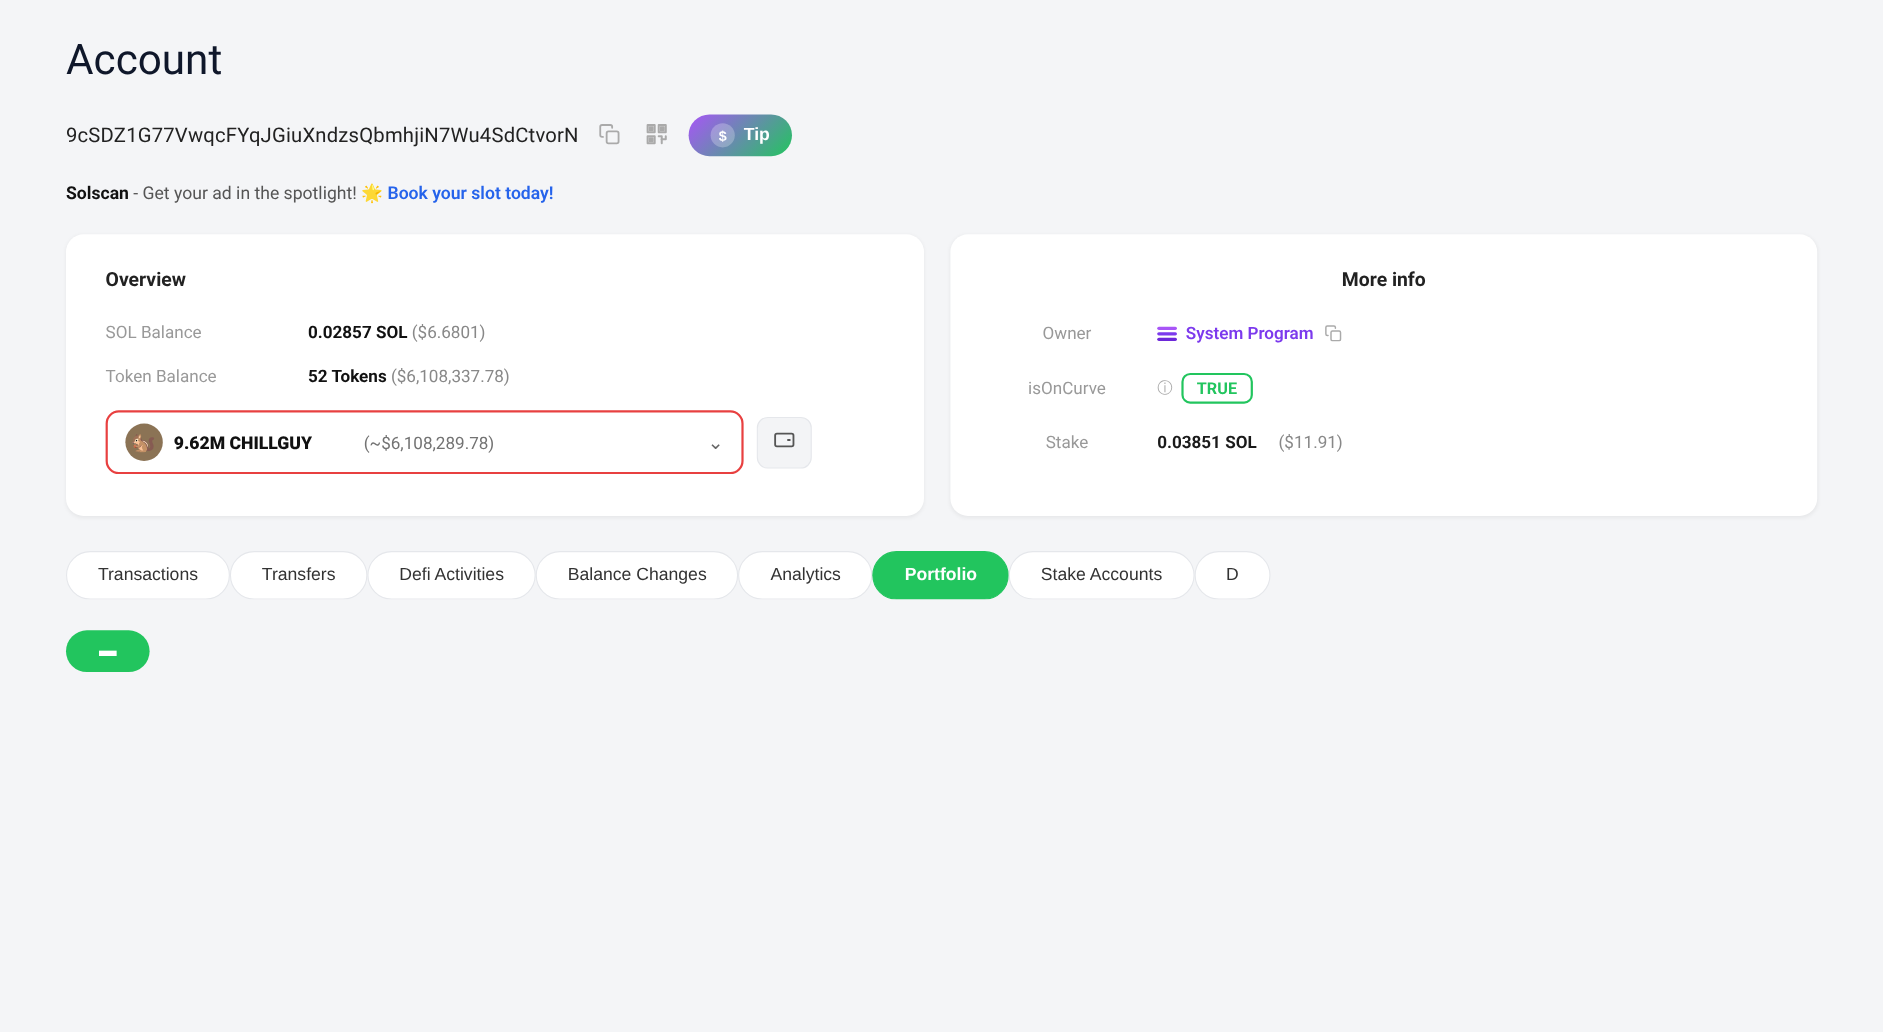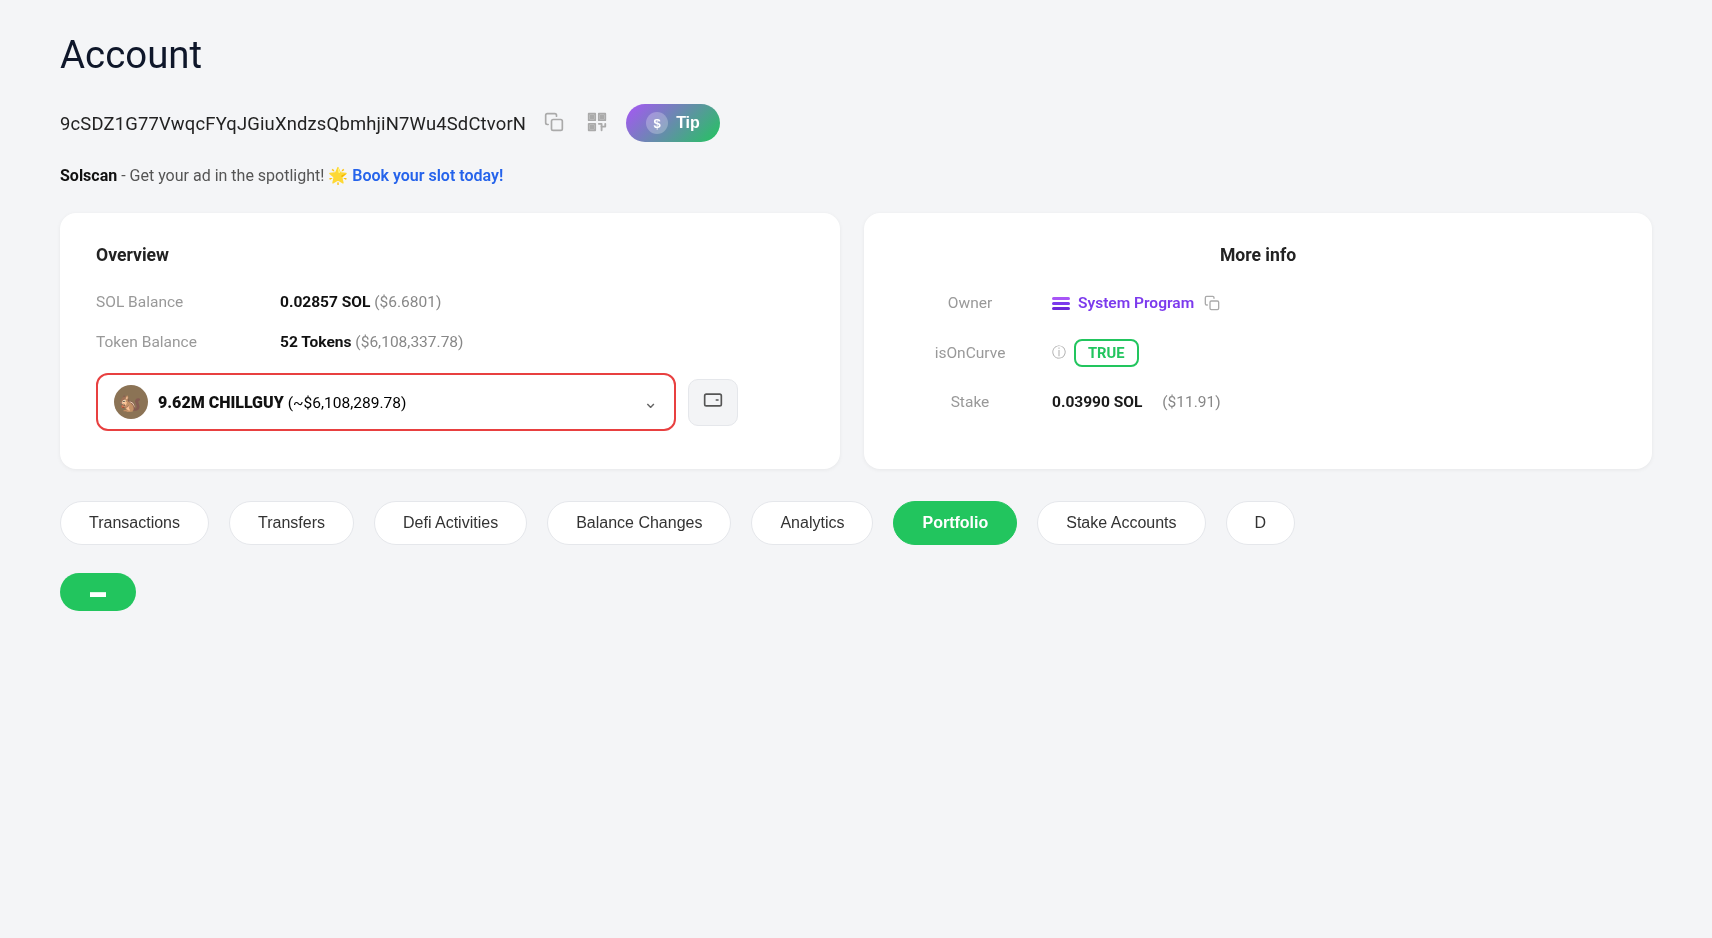--- a/index.html
+++ b/index.html
@@ -134,23 +134,24 @@
       align-items: center;
       justify-content: center;
       font-size: 18px;
     }
     .token-name {
       font-size: 1rem;
       font-weight: 700;
       color: #111;
     }
     .token-usd {
-      color: #000000;
+      color: #737373;
       font-weight: 400;
       font-size: 0.97rem;
+      margin-left: 43px;
     }
     .dropdown-icon {
       color: #666;
       font-size: 1.1rem;
     }
     .wallet-icon-btn {
       background: #f3f4f6;
       border: 1px solid #e5e7eb;
       border-radius: 10px;
       padding: 10px 14px;
@@ -201,21 +202,21 @@
       color: #22c55e;
       border-radius: 8px;
       padding: 3px 12px;
       font-weight: 700;
       font-size: 0.92rem;
     }
     
     .tabs-row {
       display: flex;
       align-items: flex-start;
-      gap: 20px;
+      gap: 0;
       padding: 0 60px;
       flex-wrap: nowrap;
       overflow-x: auto;
     }
     .tab-btn {
       background: #fff;
       border: 1px solid #e5e7eb;
       border-radius: 999px;
       padding: 12px 28px;
       font-size: 1rem;
@@ -359,21 +360,21 @@
         <span class="more-info-label">isOnCurve</span>
         <div class="more-info-value">
           <span style="color:#aaa;font-size:14px;cursor:help;" title="Whether the address is on the Ed25519 curve">ⓘ</span>
           <span class="true-badge">TRUE</span>
         </div>
       </div>
 
       <div class="more-info-row">
         <span class="more-info-label">Stake</span>
         <div class="more-info-value">
-          <strong>0.03990 SOL</strong>&nbsp;<span style="color:#888;">($11.91)</span>
+          <strong>0.03851 SOL</strong>&nbsp;<span style="color:#888;">($11.91)</span>
         </div>
       </div>
     </div>
   </div>
 </div>
 
 <div class="tabs-row" id="tabs-container">
     <button class="tab-btn">Transactions</button>
     <button class="tab-btn">Transfers</button>
     <button class="tab-btn">Defi Activities</button>

